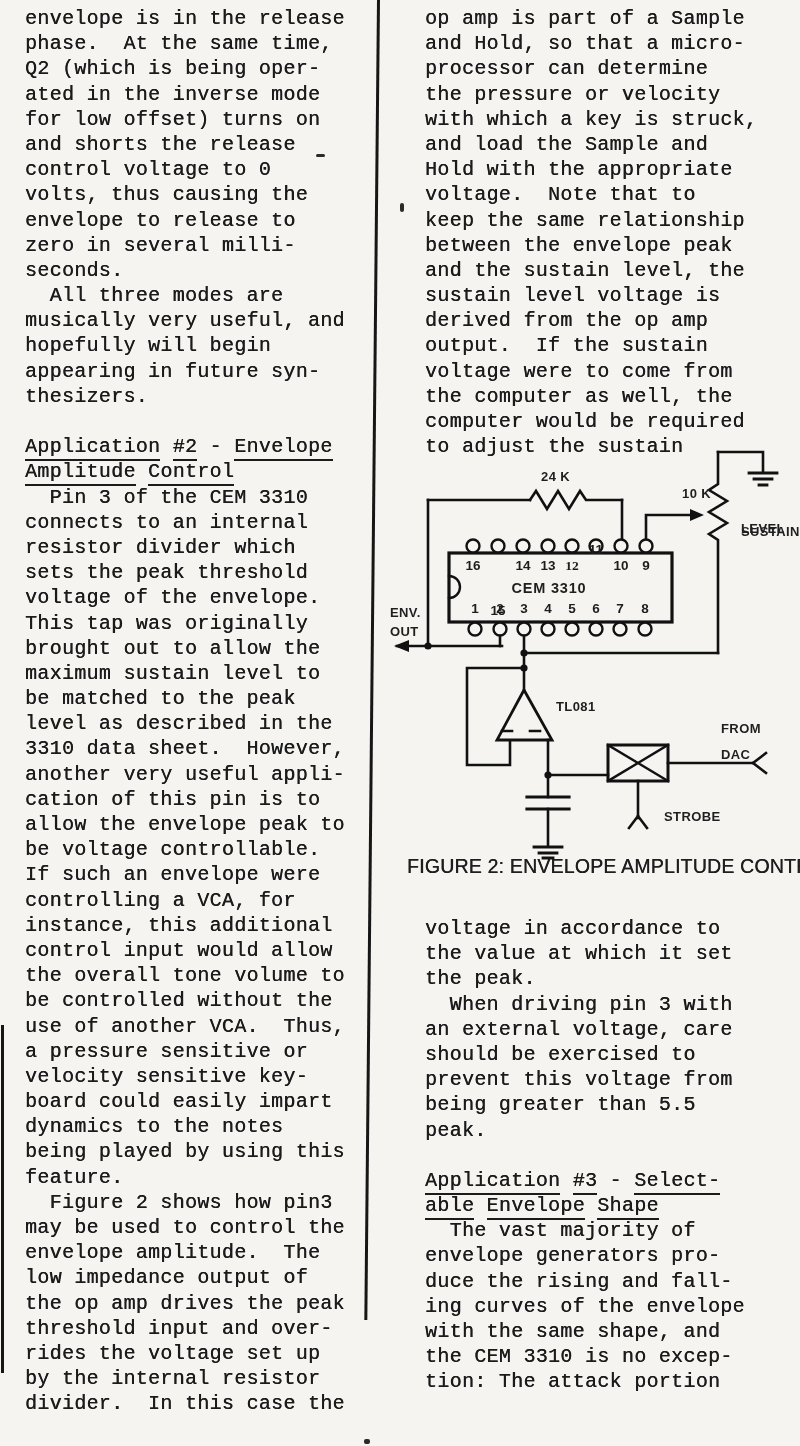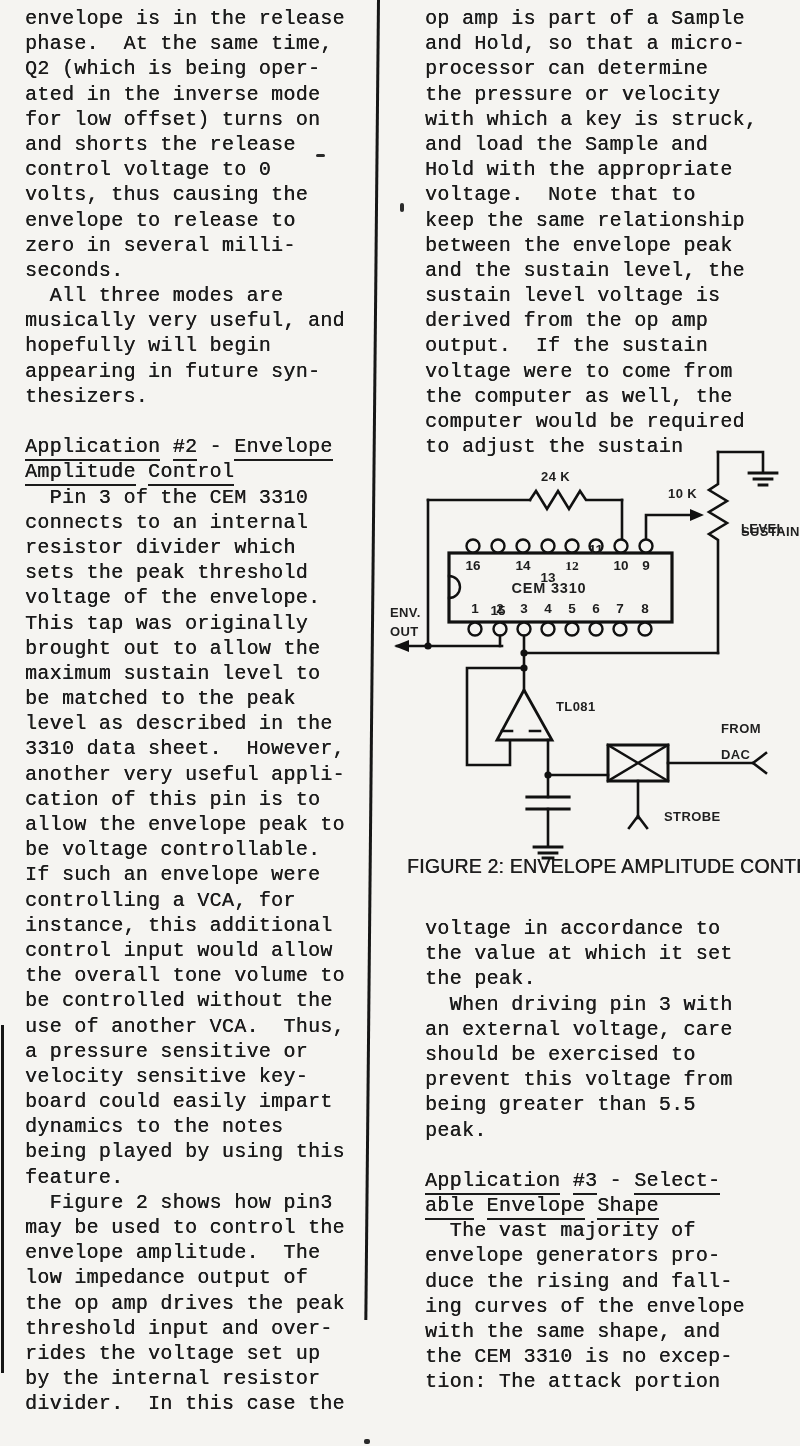--- a/index.html
+++ b/index.html
@@ -222,32 +222,32 @@
       <path d="M668,763 H753"></path>
       <path d="M753,763 L766,753 M753,763 L766,773"></path>
 
       <path d="M638,781 V818"></path>
       <path d="M629,828 L638,816 M647,828 L638,816"></path>
     </svg>
     <div id="fig-labels">
         <div class="fig-label" style="left: 0px; top: 160px;">ENV.</div>
         <div class="fig-label" style="left: 0px; top: 179px;">OUT</div>
         <div class="fig-label" style="left: 151px; top: 24px;">24 K</div>
-        <div class="fig-label" style="left: 278px; top: 41px; text-align: center;">10 K</div>
+        <div class="fig-label" style="left: 292px; top: 41px; text-align: center;">10 K</div>
         <div class="fig-label" style="left: 351px; top: 57px; margin-top: 22px;">SUSTAIN</div>
         <div class="fig-label" style="left: 351px; top: 76px;">LEVEL</div>
         <div class="fig-label" style="left: 166px; top: 254px;">TL081</div>
         <div class="fig-label" style="left: 331px; top: 276px;">FROM</div>
         <div class="fig-label" style="left: 331px; top: 294px; margin-top: 8px;">DAC</div>
         <div class="fig-label" style="left: 274px; top: 364px;">STROBE</div>
         <div class="fig-label big" style="left: 59px; top: 135px; width: 200px; text-align: center;">CEM 3310</div>
         <div class="pin-num" style="left: 71px; top: 114px;">16</div>
         <div class="pin-num" style="left: 96px; top: 114px; margin-top: 45px;">15</div>
         <div class="pin-num" style="left: 121px; top: 114px;">14</div>
-        <div class="pin-num" style="left: 146px; top: 114px; margin-top: 12px;">13</div>
+        <div class="pin-num" style="left: 146px; top: 114px;">13</div>
         <div class="pin-num" style="left: 170px; top: 114px; font-family: Liberation Serif, serif;">12</div>
         <div class="pin-num" style="left: 194px; top: 98px;">11</div>
         <div class="pin-num" style="left: 219px; top: 114px;">10</div>
         <div class="pin-num" style="left: 244px; top: 114px;">9</div>
         <div class="pin-num" style="left: 73px; top: 157px;">1</div>
         <div class="pin-num" style="left: 98px; top: 157px;">2</div>
         <div class="pin-num" style="left: 122px; top: 157px;">3</div>
         <div class="pin-num" style="left: 146px; top: 157px;">4</div>
         <div class="pin-num" style="left: 170px; top: 157px;">5</div>
         <div class="pin-num" style="left: 194px; top: 157px;">6</div>

